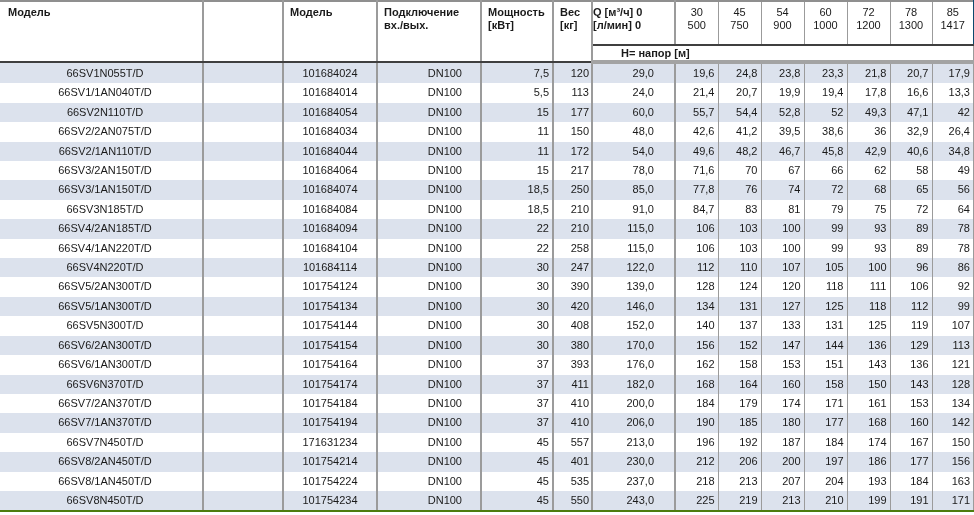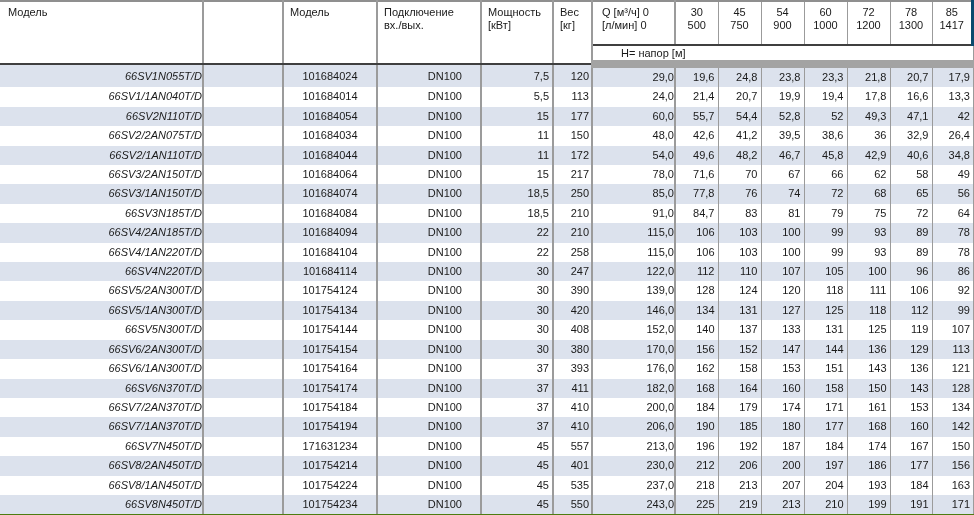--- a/index.html
+++ b/index.html
@@ -9,57 +9,57 @@
   table.pump {
     border-collapse:collapse;
     table-layout:fixed;
     width:974px;
     border-top:2px solid #8f8f8f;
   }
 
   
   thead th {
     font-size:11px;
-    font-weight:normal;
+    font-weight:bold;
     text-align:left;
     vertical-align:top;
     padding:4px 0 0 6px;
     line-height:13px;
     background:#ffffff;
     border-right:2px solid #9b9b9b;
     border-bottom:2px solid #3f3f3f;
   }
   thead th.model   { padding-left:8px; }
-  thead th.qhead   { padding-left:9px; height:38px; }
+  thead th.qhead   { padding-left:0; height:38px; }
   thead th.flow    { font-weight:normal; text-align:center; padding:4px 0 0 0;
                      border-right:1px solid #9b9b9b; }
-  thead th.flow.last { border-right:6px solid #0c4a6e; }
-  tr.h2 th.hnapor  { height:11px; padding:1px 0 0 28px; border-bottom:8px solid #a3a3a3; }
+  thead th.flow.last { border-right:2px solid #0c4a6e; }
+  tr.h2 th.hnapor  { height:11px; padding:1px 0 0 28px; border-bottom:4px solid #a3a3a3; }
 
   
   tbody td {
     font-size:11px;
     height:19.4px;
     padding:0 4px 0 0;
     line-height:19.4px;
     white-space:nowrap;
     overflow:hidden;
     border-right:2px solid #9b9b9b;
   }
   tbody tr.shaded td { background:#dce2ed; }
   tbody tr.plain  td { background:#ffffff; }
   tbody tr:last-child td { border-bottom:2px solid #4d7c0f; }
 
-  td.model      { text-align:right;  padding:0 0 0 8px;font-style:italic; }
+  td.model      { text-align:center;  padding:0 0 0 8px; }
   td.spacer     { padding:0; }
   td.article    { text-align:center; padding:0; }
   td.connection { text-align:right; padding-right:18px; }
   td.power      { text-align:right; padding-right:3px;padding-left:8px; }
   td.weight     { text-align:right; padding-right:2px; }
-  td.qval       { text-align:right; padding-right:0; }
+  td.qval       { text-align:right; padding-right:20px; }
   td.hval       { text-align:right; padding-right:3px; border-right-width:1px; }
   td.hval.last  { border-right-width:2px; }
 </style>
 </head>
 <body>
 
 <div class="page">
   <table class="pump">
     <colgroup>
       <col style="width:203px">

